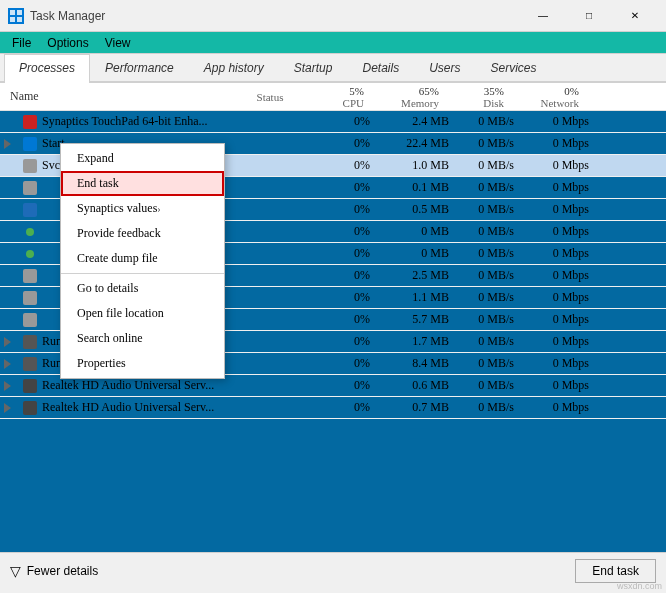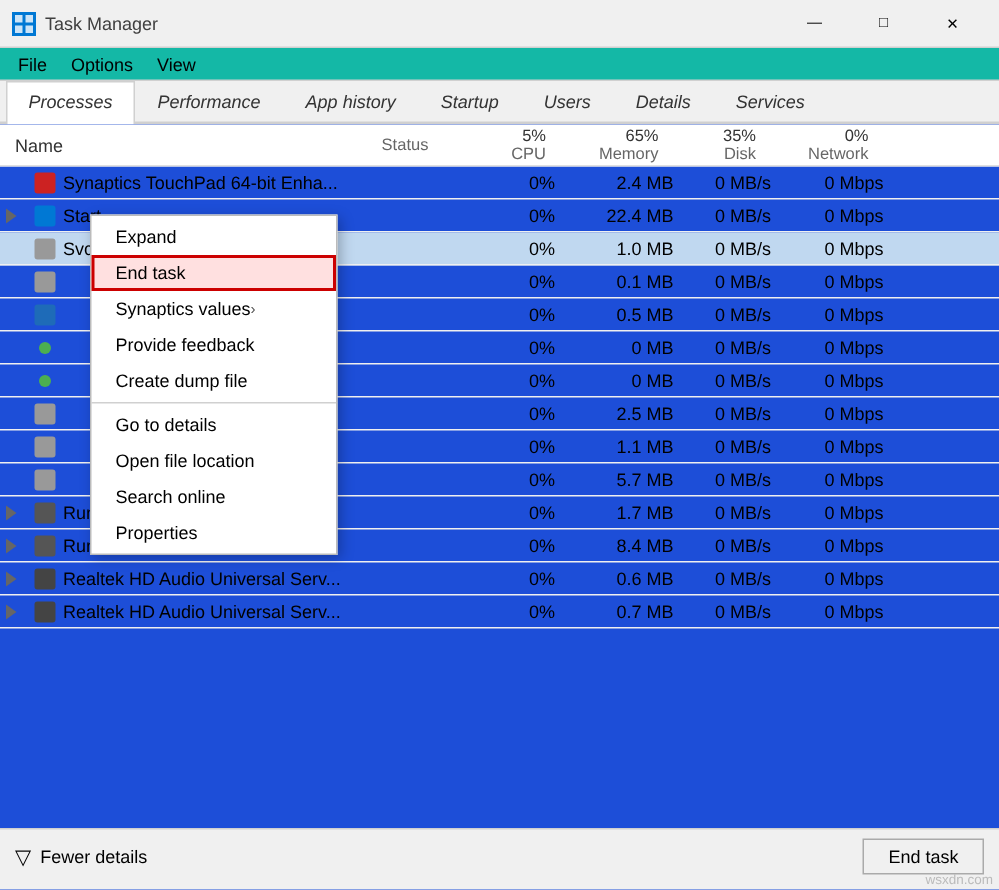--- a/index.html
+++ b/index.html
@@ -85,27 +85,28 @@
     }
     .tab.active {
       background: white;
       border-color: #d0d0d0;
       border-bottom-color: white;
       margin-bottom: -2px;
     }
 
     
     .main-content {
-      background: #1d4ed8;
+      background: #0369a1;
       display: flex;
       flex-direction: column;
       flex: 1;
       height: calc(593px - 32px - 22px - 34px - 36px);
       overflow: hidden;
       position: relative;
+      font-family: Liberation Serif, serif;
     }
 
     
     .col-headers {
       display: flex;
       align-items: center;
       background: white;
       border-bottom: 1px solid #e0e0e0;
       height: 28px;
       padding: 0;
@@ -329,22 +330,22 @@
   <span class="menu-item">File</span>
   <span class="menu-item">Options</span>
   <span class="menu-item">View</span>
 </div>
 
 <div class="tabs">
   <div class="tab active">Processes</div>
   <div class="tab">Performance</div>
   <div class="tab">App history</div>
   <div class="tab">Startup</div>
+  <div class="tab">Details</div>
   <div class="tab">Users</div>
-  <div class="tab">Details</div>
   <div class="tab">Services</div>
 </div>
 
 <div class="main-content">
 
   <div class="col-headers">
     <div class="col-header name">Name</div>
     <div class="col-status">Status</div>
     <div class="col-header col-cpu">
       <span class="pct">5%</span>

